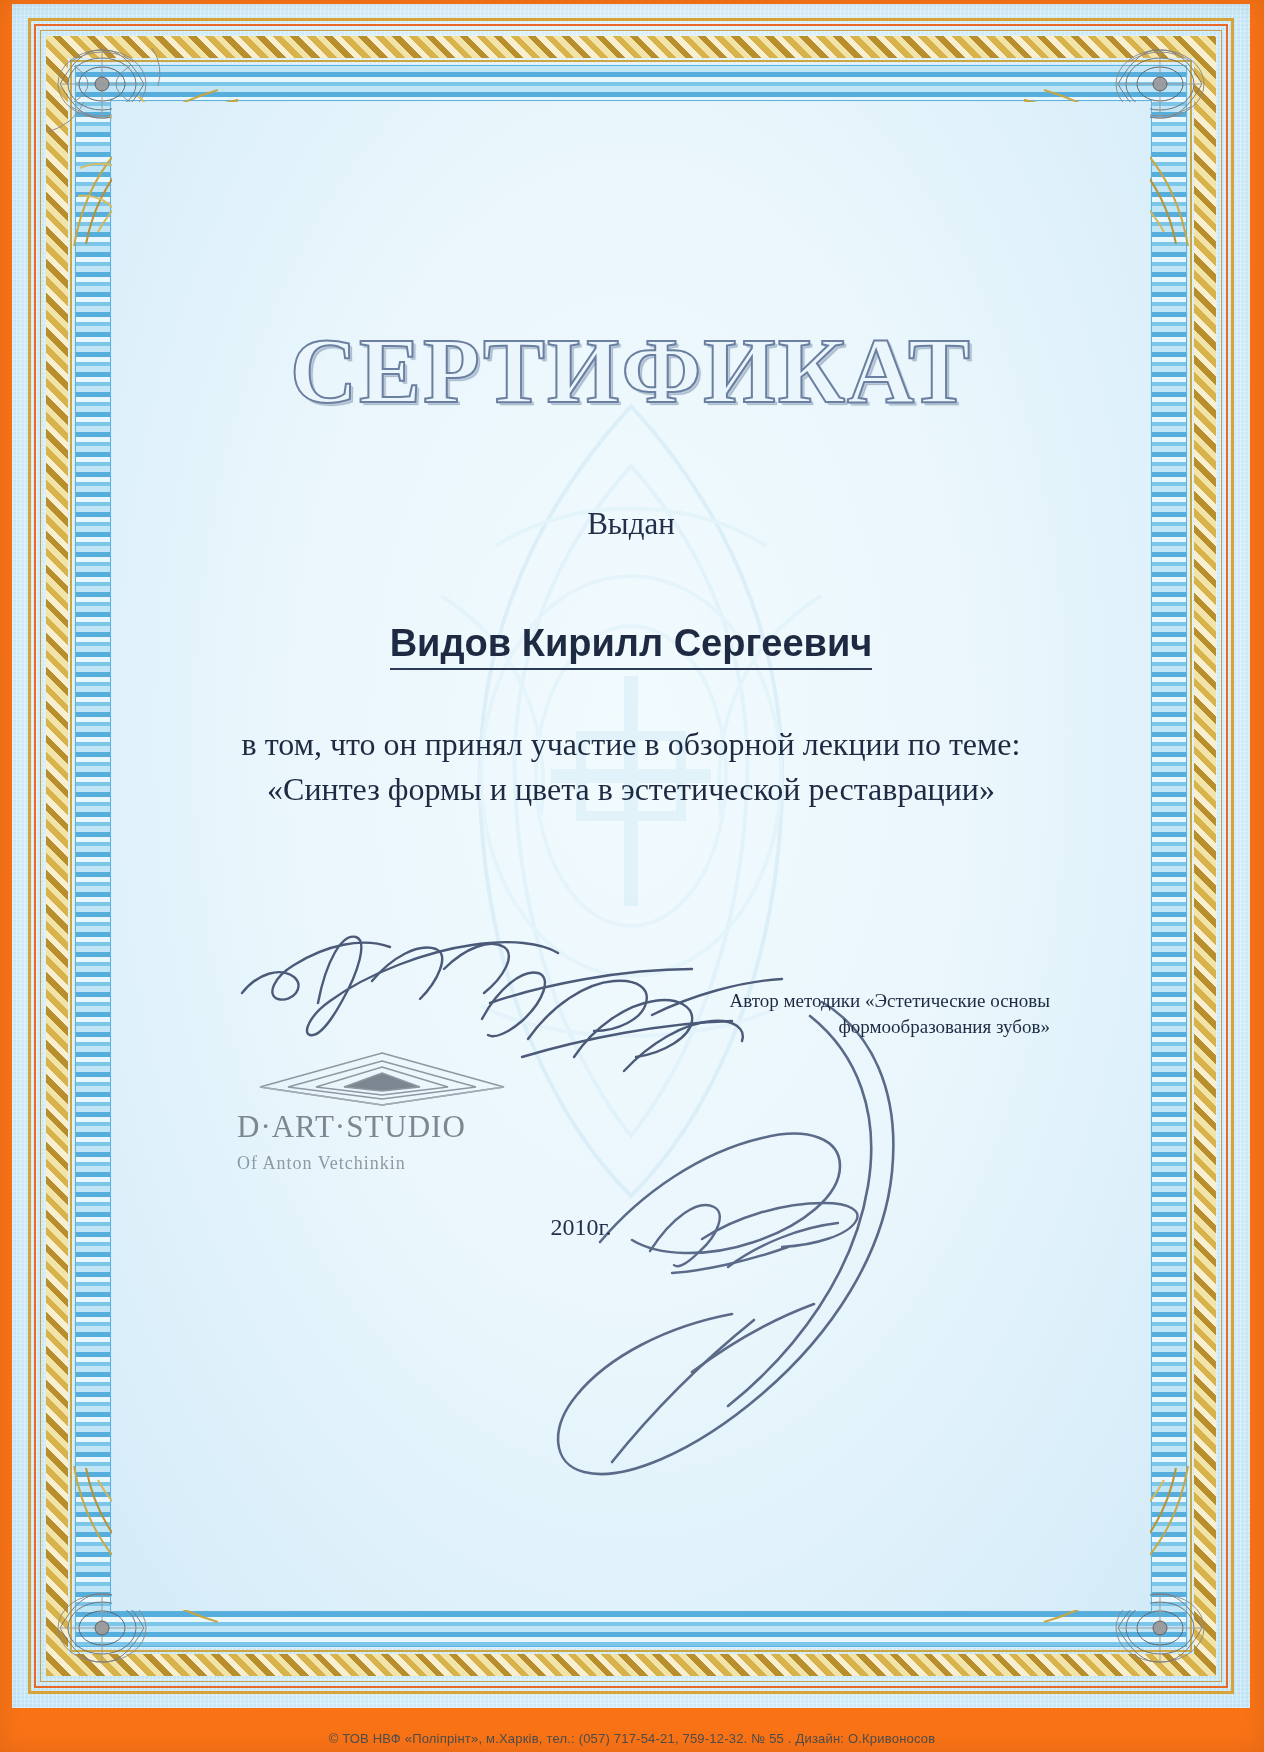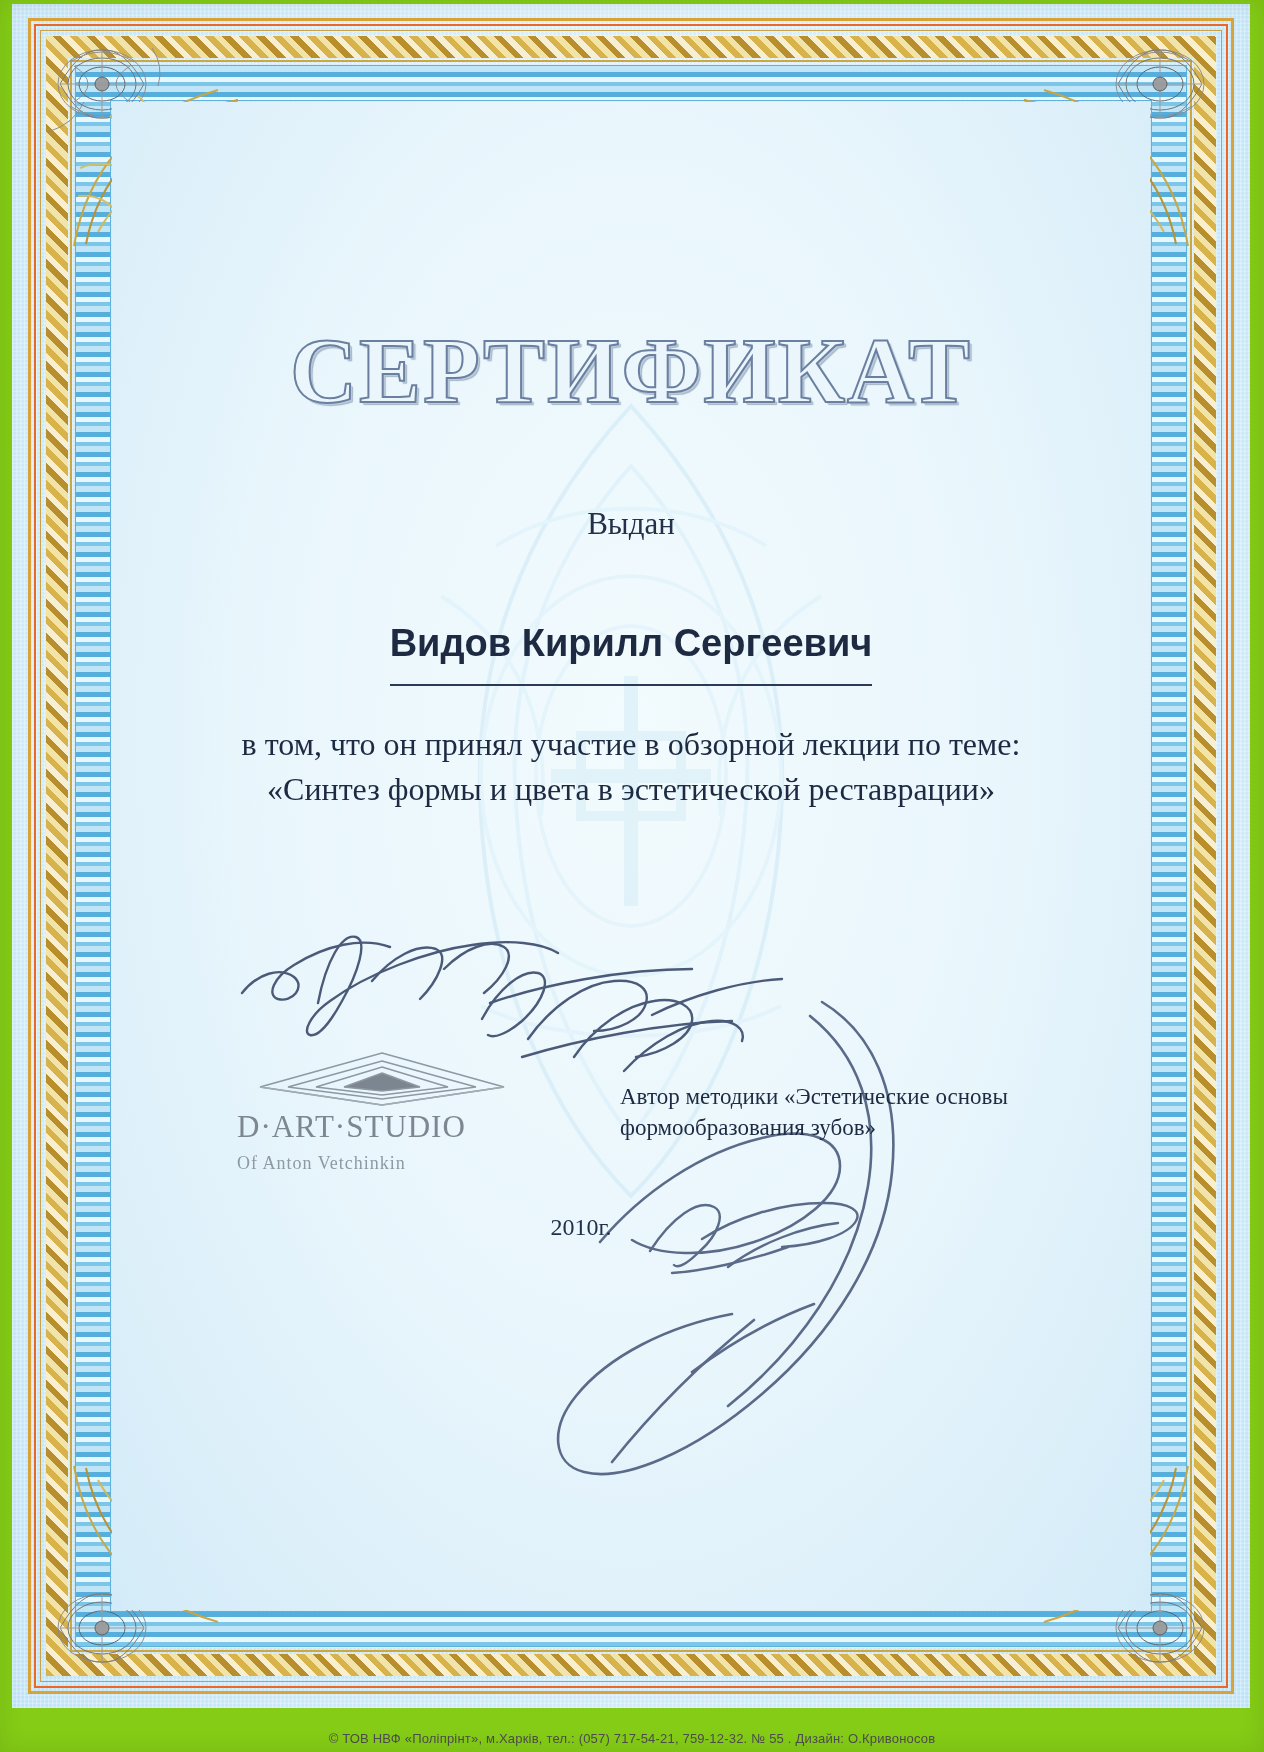--- a/index.html
+++ b/index.html
@@ -12,21 +12,21 @@
     height: 1752px;
     font-family: "Liberation Serif", serif;
     overflow: hidden;
   }
 
   
   .scan {
     position: absolute;
     left: 0; top: 0;
     width: 1264px; height: 1752px;
-    background: #84cc16;
+    background: #f97316;
     text-decoration: underline;
   }
   
   .scan::after {
     content: "";
     position: absolute;
     inset: 0;
     box-shadow: inset 0 0 24px rgba(0,0,0,0.10);
     pointer-events: none;
   }
@@ -197,21 +197,21 @@
     left: 0; right: 0;
     top: 520px;
     text-align: center;
     font-family: "Liberation Sans", sans-serif;
     font-size: 38px;
     font-weight: 700;
     color: #1d2a42;
   }
   .recipient span {
     border-bottom: 2px solid #2b3a55;
-    padding-bottom: 20px;
+    padding-bottom: 4px;
   }
 
   .body-text {
     position: absolute;
     left: 78px;
     right: 78px;
     top: 620px;
     text-align: center;
     font-size: 32px;
     line-height: 1.42;
@@ -243,24 +243,24 @@
     font-size: 18px;
     letter-spacing: 1px;
     color: #8e99a3;
     margin-top: 8px;
   }
 
   
   .author-note {
     position: absolute;
     right: 100px;
-    top: 979px;
+    top: 886px;
     width: 430px;
-    text-align: left;
-    font-size: 23px;
+    text-align: right;
+    font-size: 19px;
     line-height: 1.35;
     color: #1d2a42;
   }
   .author-name {
     position: absolute;
     right: 100px;
     top: 1040px;
     width: 430px;
     text-align: right;
     font-size: 26px;

